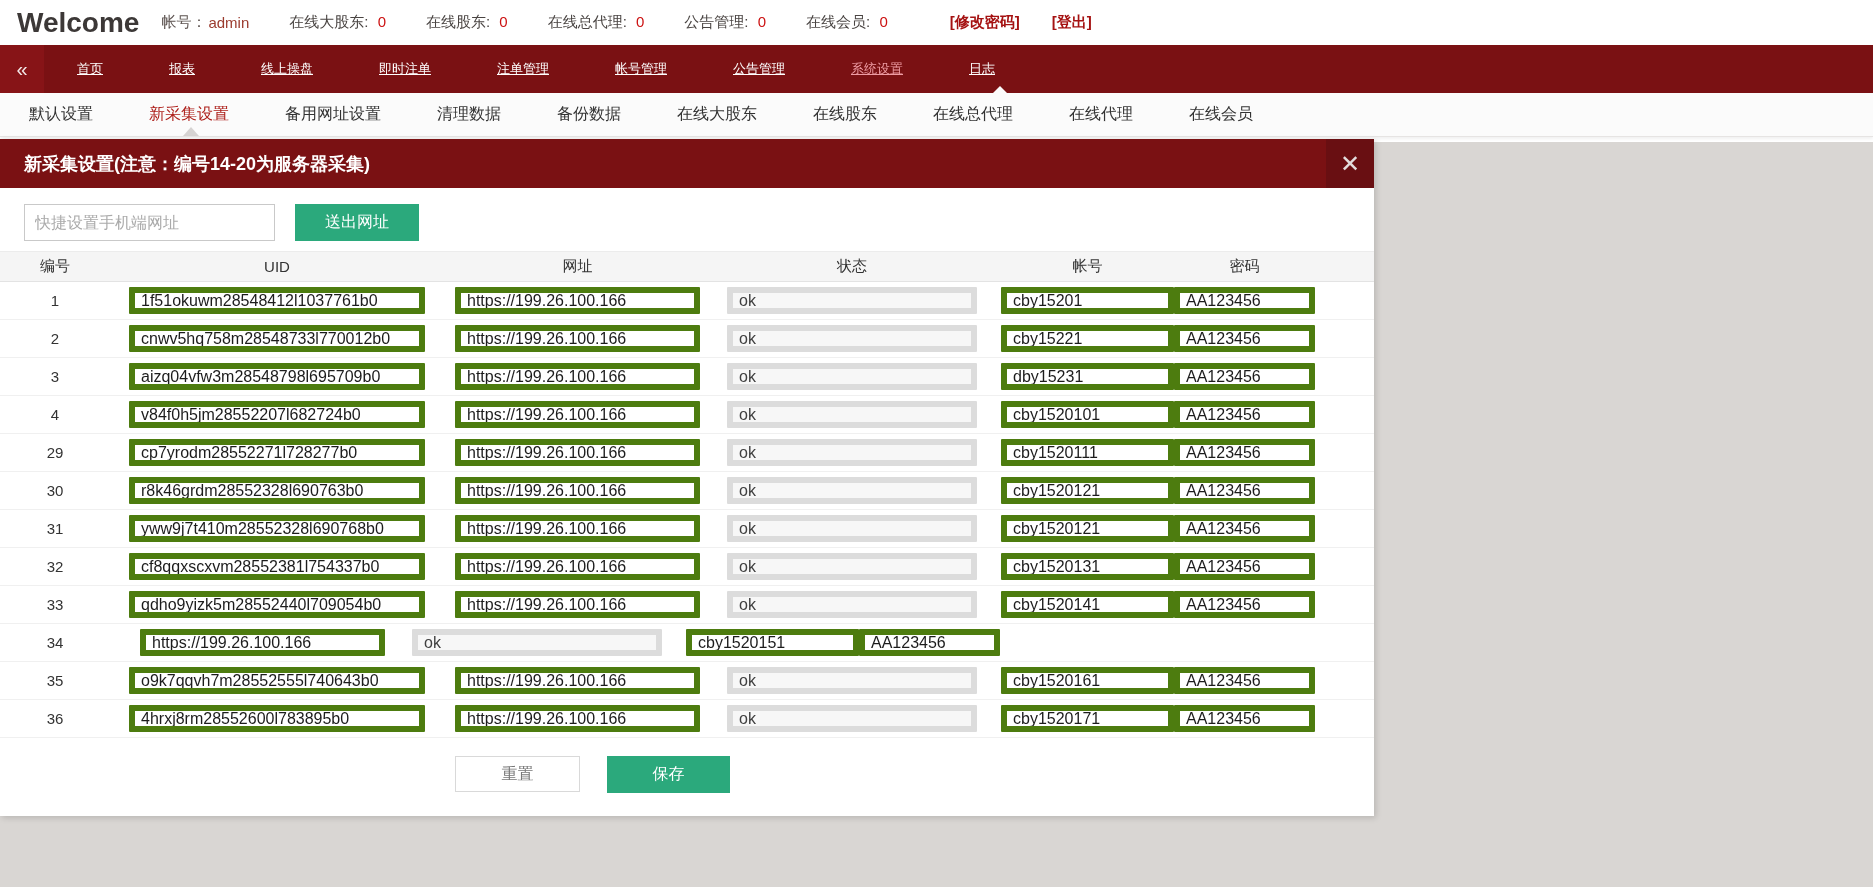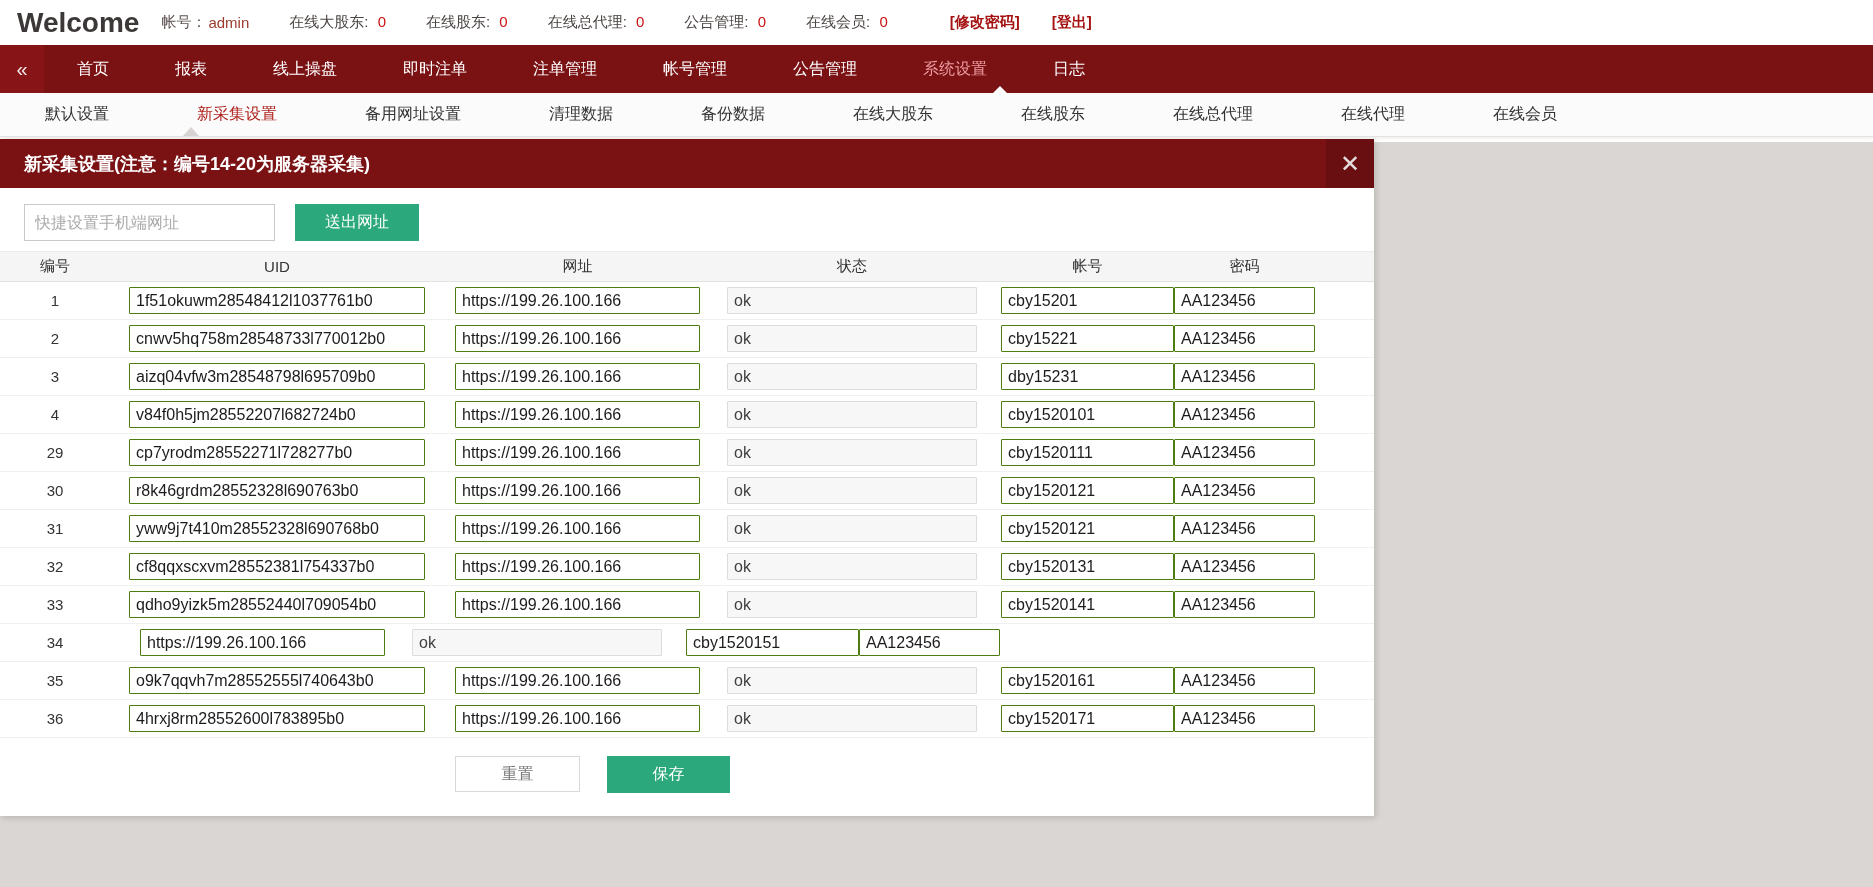--- a/index.html
+++ b/index.html
@@ -55,22 +55,23 @@
     display: flex;
     align-items: center;
     justify-content: center;
     cursor: pointer;
   }
   .nav-item {
     padding: 0 33px;
     display: flex;
     align-items: center;
     color: #ffffff;
-    font-size: 16px;
-    cursor: pointer;
+    font-size: 13px;
+    cursor: pointer;
+    text-decoration: underline;
   }
   .nav-item.active { color: #ee9ca3; }
   .nav-active-arrow {
     position: absolute;
     bottom: 0;
     left: 993px;
     width: 0; height: 0;
     border-left: 7px solid transparent;
     border-right: 7px solid transparent;
     border-bottom: 7px solid #fbfbfb;
@@ -81,21 +82,21 @@
     height: 44px;
     background: #fbfbfb;
     border-bottom: 1px solid #e6e4e3;
     box-shadow: 0 2px 3px rgba(0,0,0,0.06);
     display: flex;
     align-items: center;
     padding-left: 1px;
     position: relative;
   }
   .subnav-item {
-    padding: 0 44px;
+    padding: 0 28px;
     font-size: 16px;
     color: #333;
     cursor: pointer;
     height: 100%;
     display: flex;
     align-items: center;
   }
   .subnav-item.active { color: #ad1f1a; }
   .subnav-active-arrow {
     position: absolute;
@@ -198,21 +199,21 @@
   }
   .cell-no      { width: 110px; text-align: center; font-size: 15px; color: #333; }
   .hcell        { text-align: center; font-size: 15px; }
   .h-uid, .cell-uid           { width: 296px; margin-left: 19px; }
   .h-url, .cell-url           { width: 245px; margin-left: 30px; }
   .h-status, .cell-status     { width: 250px; margin-left: 27px; }
   .h-account, .cell-account   { width: 173px; margin-left: 24px; }
   .h-password, .cell-password { width: 141px; }
   .trow input {
     height: 27px;
-    border: 1px solid #4d7c0f;
+    border: 6px solid #4d7c0f;
     font-size: 16px;
     padding: 0 6px;
     color: #1c1c1c;
     outline: none;
     border-radius: 1px;
     font-family: "Liberation Sans", "DejaVu Sans", sans-serif;
     width: 100%;
   }
   .trow input.cell-uid      { width: 296px; }
   .trow input.cell-url      { width: 245px; }

